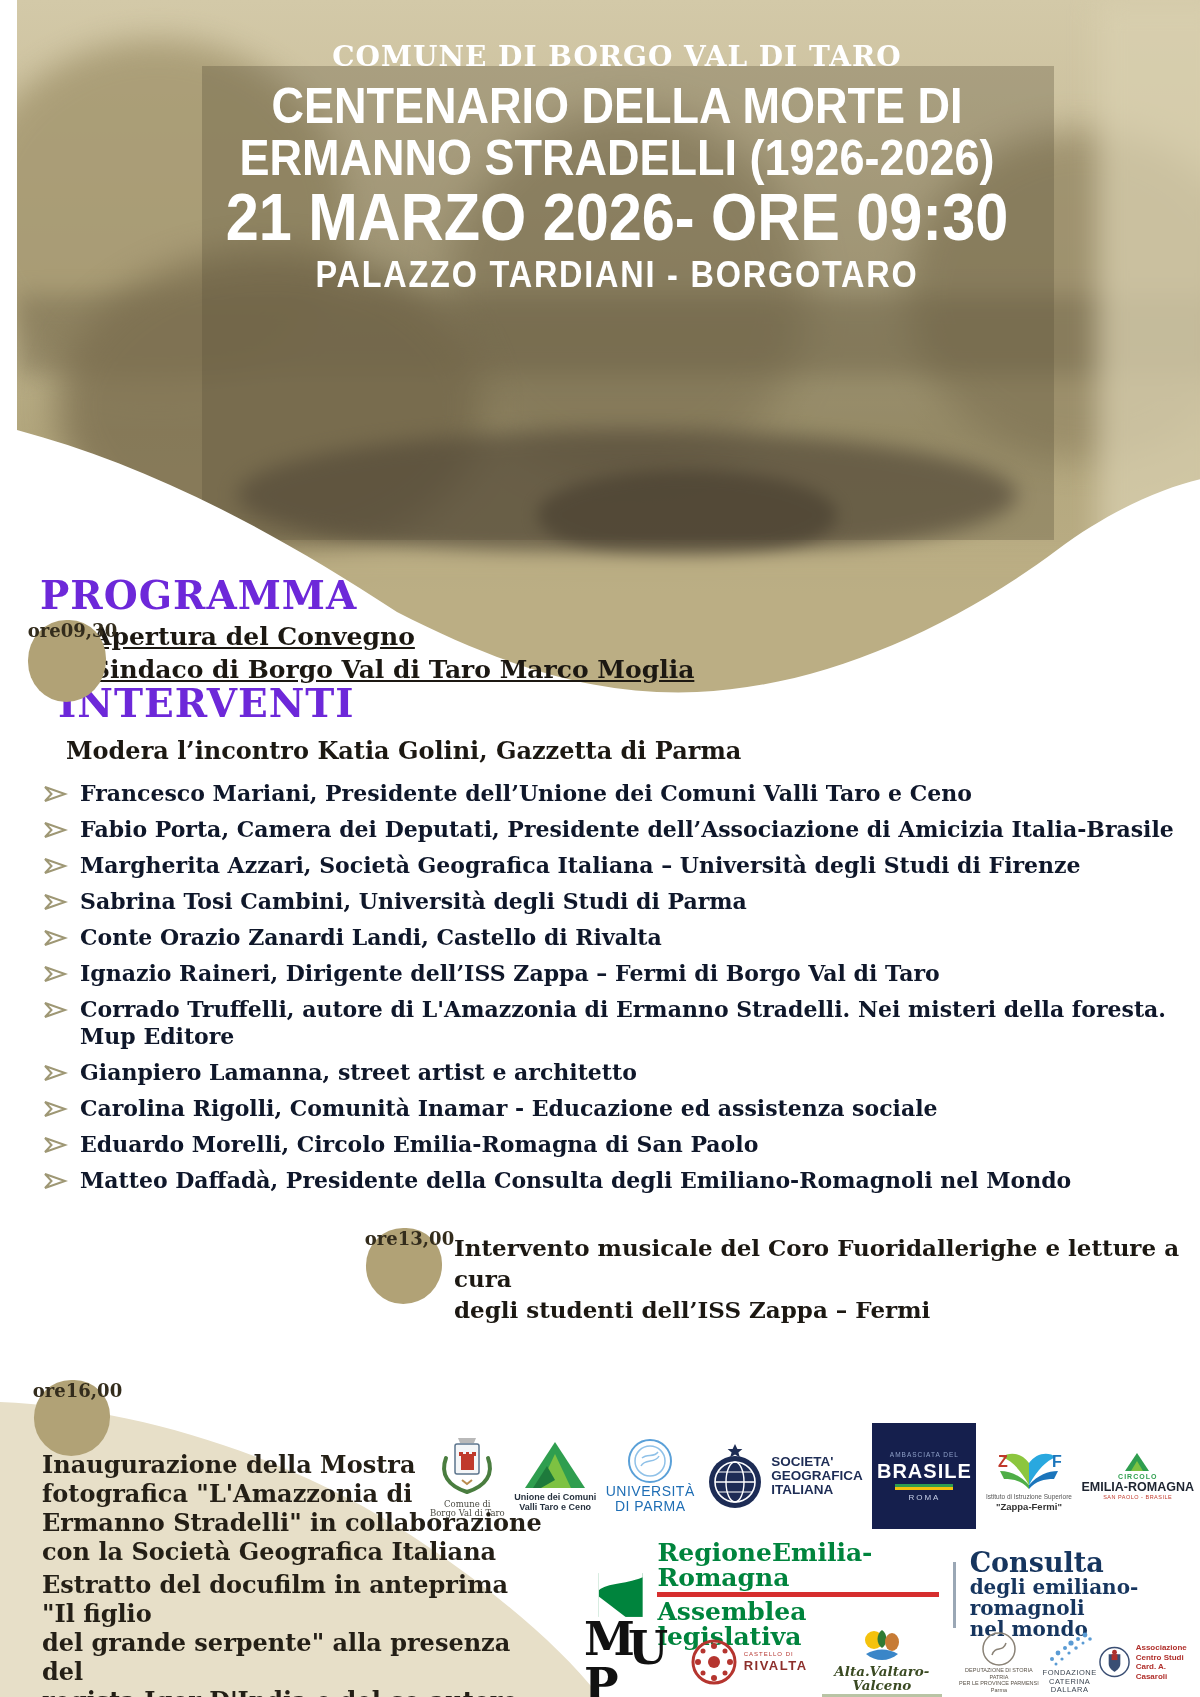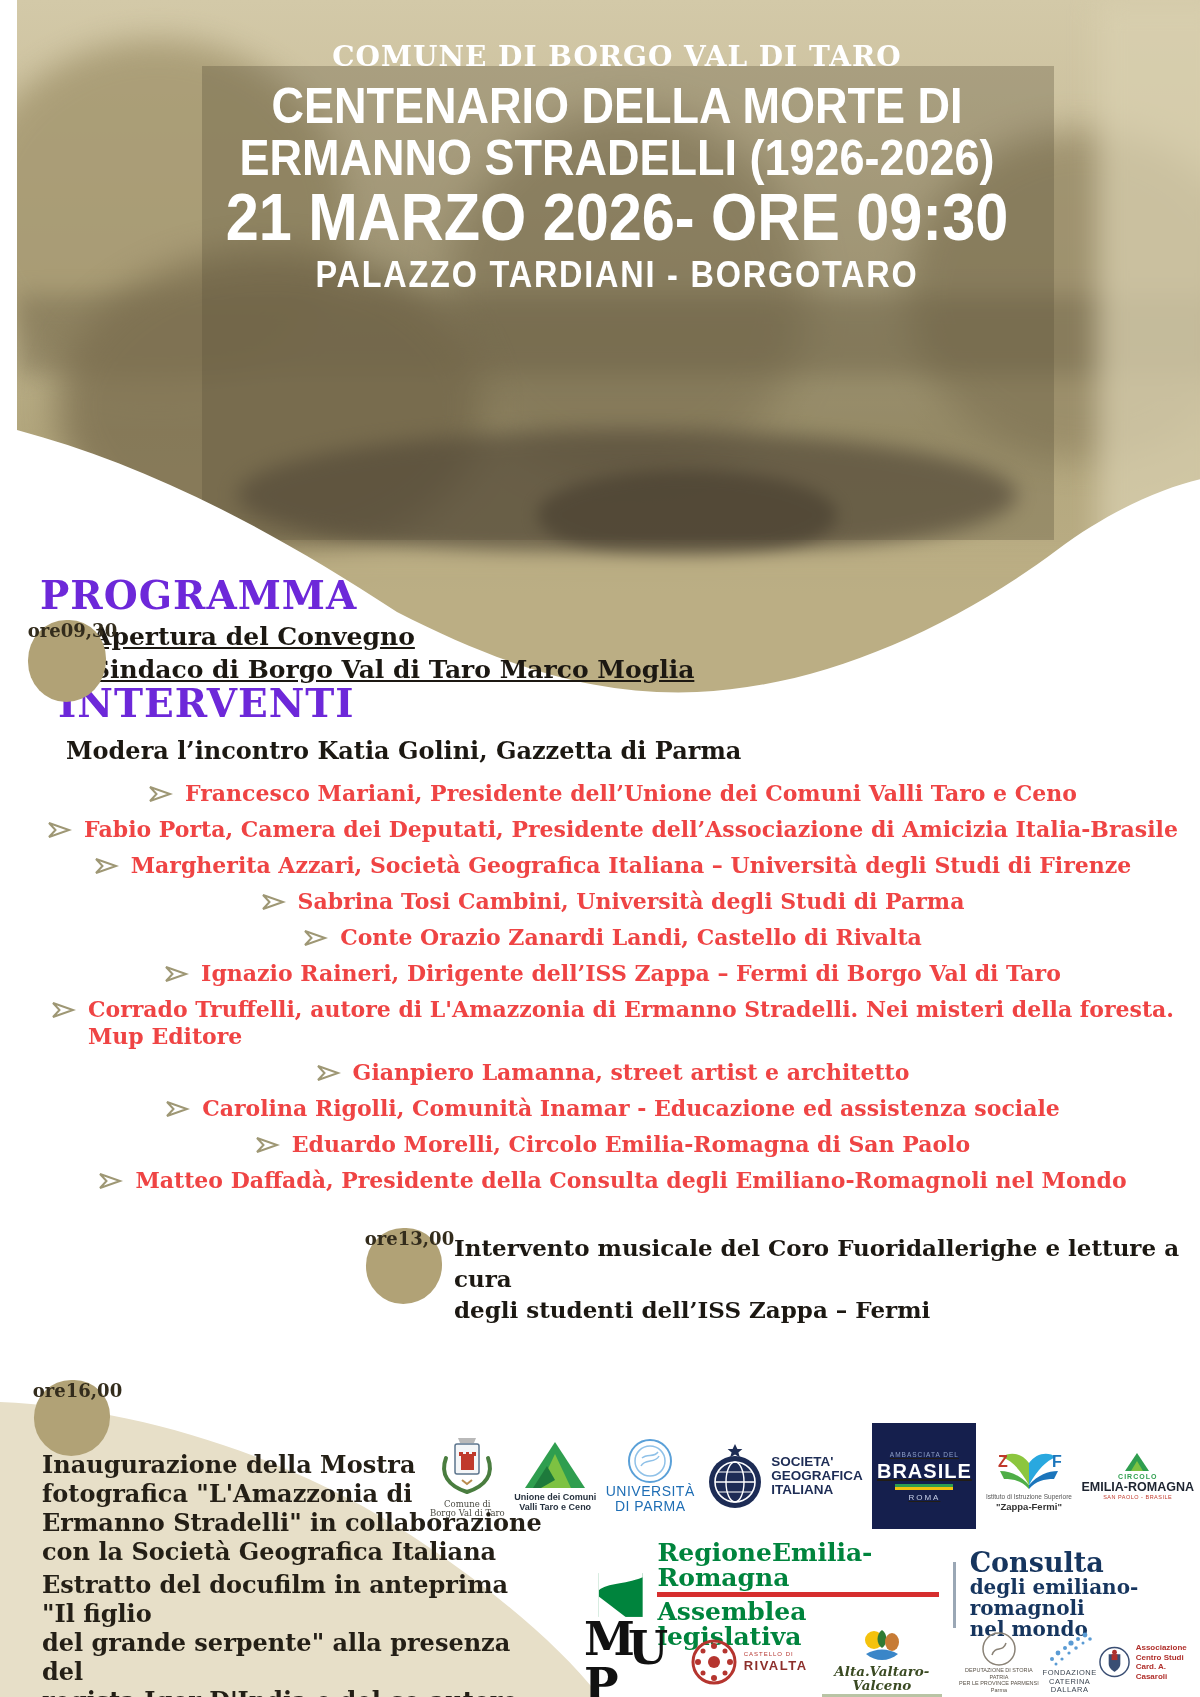--- a/index.html
+++ b/index.html
@@ -37,41 +37,41 @@
   .interventi-heading{left:32px;top:680px;margin-left:26px;}
   .badge{position:absolute;border-radius:50% 48% 52% 50%;background:#b1a276;color:#332c1c;
          font-weight:bold;font-size:18px;line-height:21px;display:flex;flex-direction:row;
          justify-content:center;padding-left:11px;box-sizing:border-box;z-index:5;}
   .badge-0930{left:28px;top:620px;width:78px;height:82px;}
   .badge-1300{left:366px;top:1228px;width:76px;height:76px;}
   .badge-1600{left:34px;top:1380px;width:76px;height:76px;}
   .opening{position:absolute;left:92px;top:620px;font-size:25px;font-weight:bold;line-height:33px;color:#1c1812;text-decoration:underline;}
   .moderator{position:absolute;left:66px;top:736px;font-size:24px;font-weight:bold;color:#1c1812;}
   .speakers{position:absolute;left:42px;top:780px;width:1140px;}
-  .speaker{display:flex;gap:12px;margin-bottom:9px;font-size:22px;font-weight:bold;line-height:27px;color:#ef4444;justify-content:center;}
+  .speaker{display:flex;gap:12px;margin-bottom:9px;font-size:22px;font-weight:bold;line-height:27px;color:#0f172a;}
   .speaker svg{flex:0 0 auto;margin-top:3px;}
   .pre{white-space:pre-line;}
   .music{position:absolute;left:454px;top:1232px;font-size:23px;font-weight:bold;line-height:31px;color:#1c1812;}
 
   
   .beige-blob{position:absolute;left:0;top:1388px;width:620px;height:309px;z-index:1;}
   .mostra{position:absolute;left:42px;top:1450px;width:500px;font-size:24px;font-weight:bold;line-height:29px;z-index:2;color:#241f16;}
   .docufilm{position:absolute;left:42px;top:1570px;width:500px;font-size:24px;font-weight:bold;line-height:29px;z-index:2;color:#241f16;}
 
   
   .logos1{position:absolute;left:430px;top:1420px;width:764px;height:112px;display:flex;
           align-items:center;justify-content:space-between;font-family:"Liberation Sans",sans-serif;}
   .logo{display:flex;flex-direction:column;align-items:center;text-align:center;}
   .cap{font-size:9px;font-weight:bold;color:#27323f;line-height:10px;}
   .cap-serif{font-family:"DejaVu Serif",serif;font-weight:normal;color:#4a4a42;font-size:8.5px;line-height:9.5px;}
   .parma-txt{color:#1f6eb5;font-size:14px;font-weight:normal;line-height:15px;letter-spacing:.5px;}
   .sgi{flex-direction:row;gap:5px;align-items:center;}
   .sgi-txt{color:#1d2c55;font-weight:bold;font-size:13.5px;line-height:14px;text-align:left;}
   .brasile-box{width:104px;height:106px;background:#151f4d;display:flex;flex-direction:column;
-               align-items:center;justify-content:center;gap:3px;text-decoration:underline;}
+               align-items:center;justify-content:center;gap:3px;}
   .bra-amb{color:#8fa0c8;font-size:6.5px;letter-spacing:1px;}
   .bra-name{color:#ffffff;font-size:20px;font-weight:bold;letter-spacing:1px;line-height:20px;}
   .bra-flag{width:58px;height:6px;background:linear-gradient(180deg,#2f9e4f 50%,#f4c20d 50%);}
   .bra-roma{color:#c8d0e8;font-size:8px;letter-spacing:2px;}
   .zappa-cap1{font-size:6.5px;color:#555;line-height:8px;}
   .zappa-cap2{font-size:9.5px;color:#333;font-weight:bold;line-height:11px;}
   .cer-circolo{font-size:7px;color:#2f9e4f;font-weight:bold;letter-spacing:1px;line-height:8px;}
   .cer-name{font-size:12.5px;color:#1d2430;font-weight:bold;line-height:13px;}
   .cer-sub{font-size:5.5px;color:#c0392b;letter-spacing:.5px;line-height:7px;}
 

